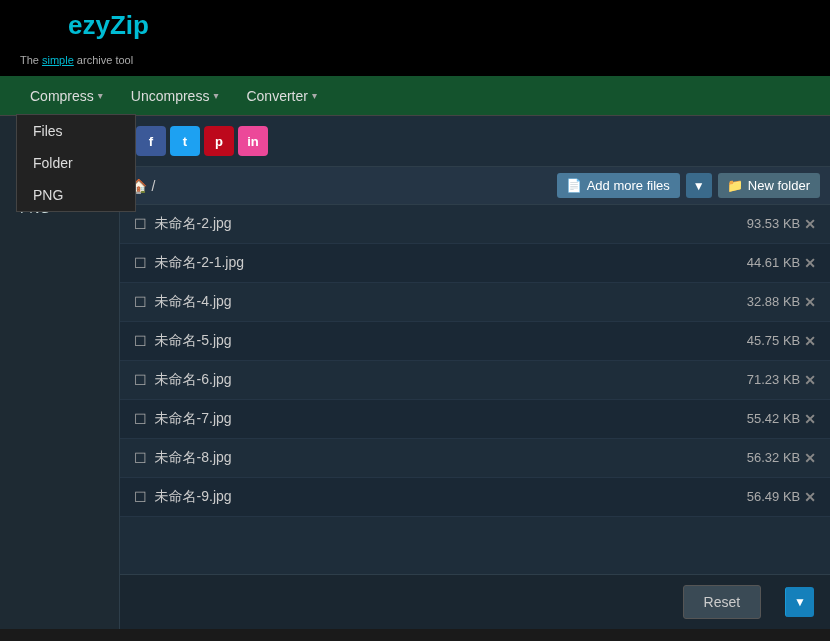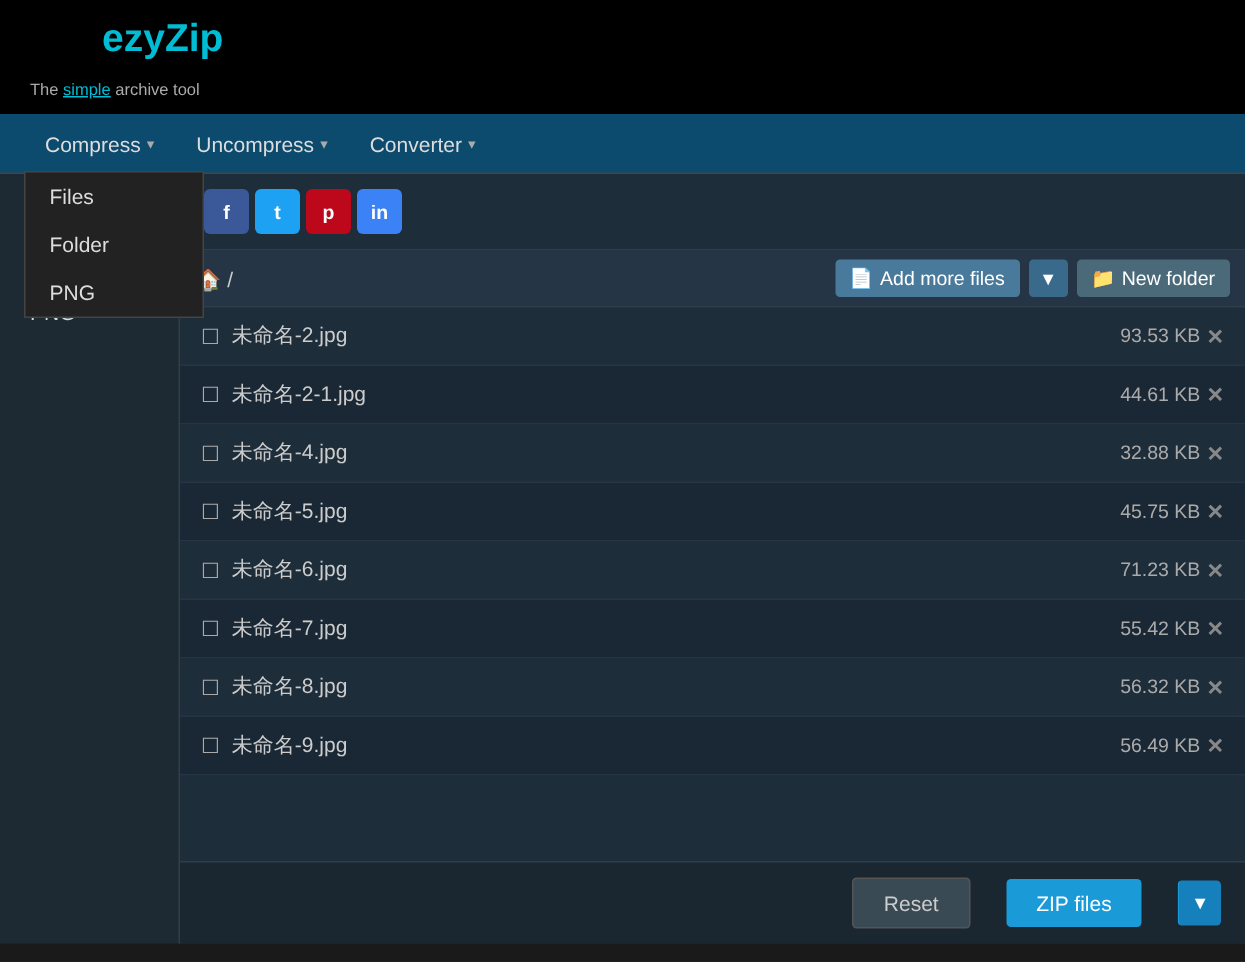--- a/index.html
+++ b/index.html
@@ -36,21 +36,21 @@
       margin-top: 16px;
     }
     .tagline em {
       color: #00bcd4;
       font-style: normal;
       text-decoration: underline;
     }
 
     
     .navbar {
-      background: #0c4a6e;
+      background: #14532d;
       padding: 0 16px;
       display: flex;
       align-items: center;
       height: 40px;
       border-bottom: 1px solid #444;
     }
     .nav-item {
       color: #ddd;
       padding: 10px 14px;
       cursor: pointer;
@@ -143,21 +143,21 @@
       align-items: center;
       justify-content: center;
       color: #fff;
       font-size: 13px;
       font-weight: bold;
       cursor: pointer;
     }
     .social-fb { background: #3b5998; }
     .social-tw { background: #1da1f2; }
     .social-pt { background: #bd081c; }
-    .social-in { background: #3b82f6; }
+    .social-in { background: #ec4899; }
 
     
     .file-toolbar {
       display: flex;
       align-items: center;
       justify-content: space-between;
       padding: 6px 10px;
       background: #253545;
       border-bottom: 1px solid #2e3e4a;
     }
@@ -437,18 +437,17 @@
       </div>
       <div class="file-meta">
         <span>56.49 KB</span>
         <span class="file-remove">✕</span>
       </div>
     </div>
       </div>
 
     <div class="bottom-bar">
       <button class="btn-reset">Reset</button>
-      <button class="btn-zip">ZIP files</button>
       <button class="btn-zip-dropdown">▼</button>
     </div>
 
   </div>
 </div>
 
 </body></html>

